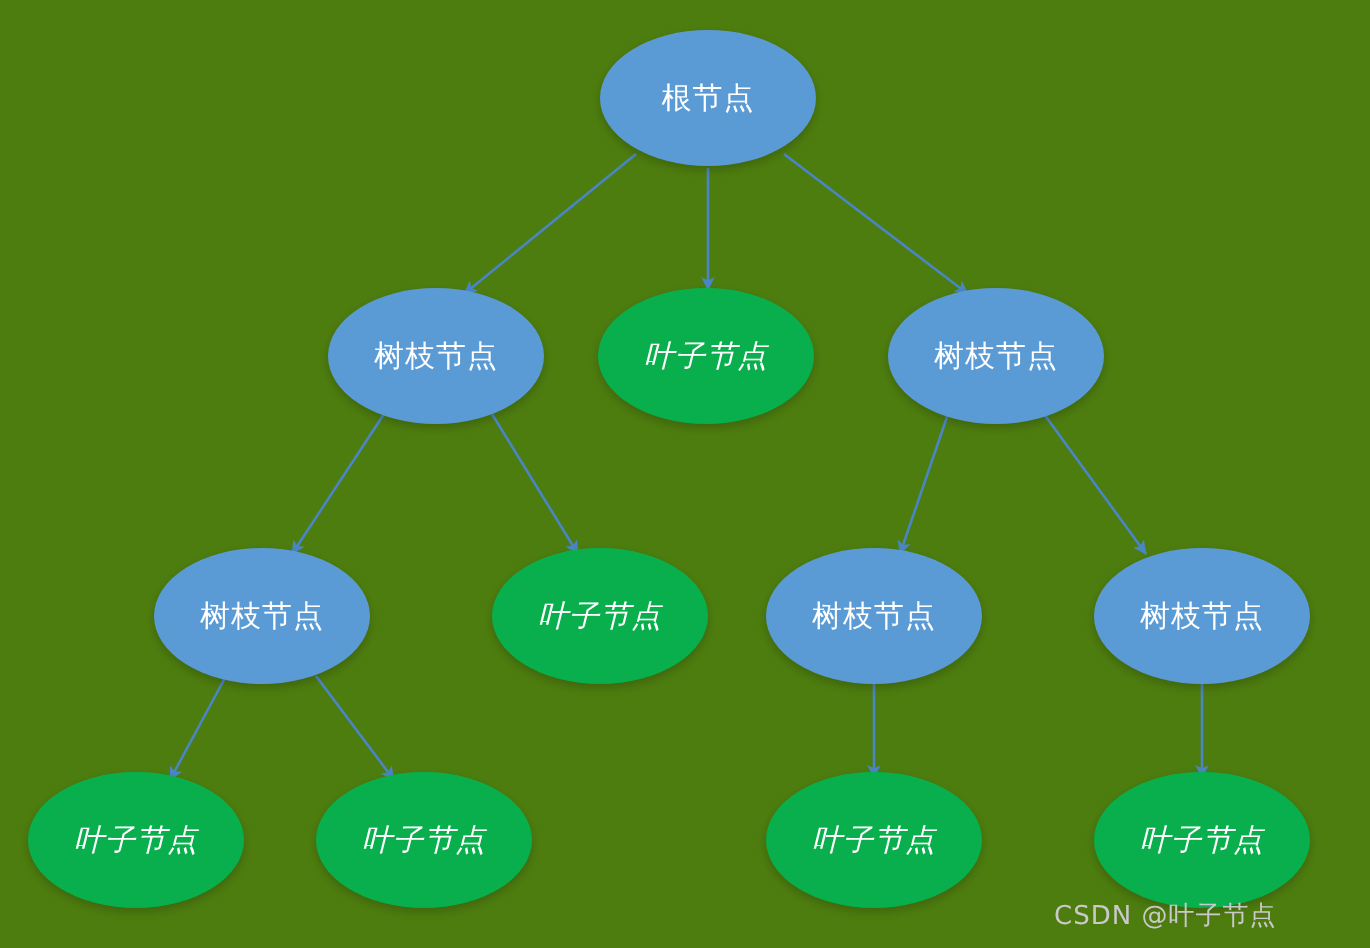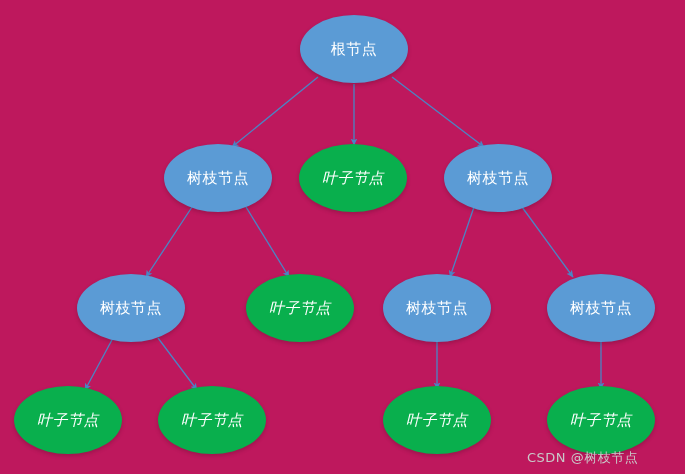--- a/index.html
+++ b/index.html
@@ -7,21 +7,21 @@
     padding: 0;
     background: #ffffff;
   }
   body {
     font-family: "DejaVu Sans", "Liberation Sans", sans-serif;
   }
   #canvas {
     position: relative;
     width: 685px;
     height: 474px;
-    background: #be185d;
+    background: #4d7c0f;
     overflow: hidden;
   }
   #edge-layer {
     position: absolute;
     left: 0;
     top: 0;
     width: 685px;
     height: 474px;
     pointer-events: none;
   }
@@ -116,15 +116,15 @@
         <span class="node-label">叶子节点</span>
       </div>
       <div class="node leaf" style="width: 108px; height: 68px; left: 383px; top: 386px;">
         <span class="node-label">叶子节点</span>
       </div>
       <div class="node leaf" style="width: 108px; height: 68px; left: 547px; top: 386px;">
         <span class="node-label">叶子节点</span>
       </div>
     </div>
 
-  <div id="watermark" style="left: 527px; top: 449px; color: rgb(201, 201, 201);">CSDN @树枝节点</div>
+  <div id="watermark" style="left: 527px; top: 449px; color: rgb(201, 201, 201);">CSDN @叶子节点</div>
 
 </div>
 
 </body></html>

